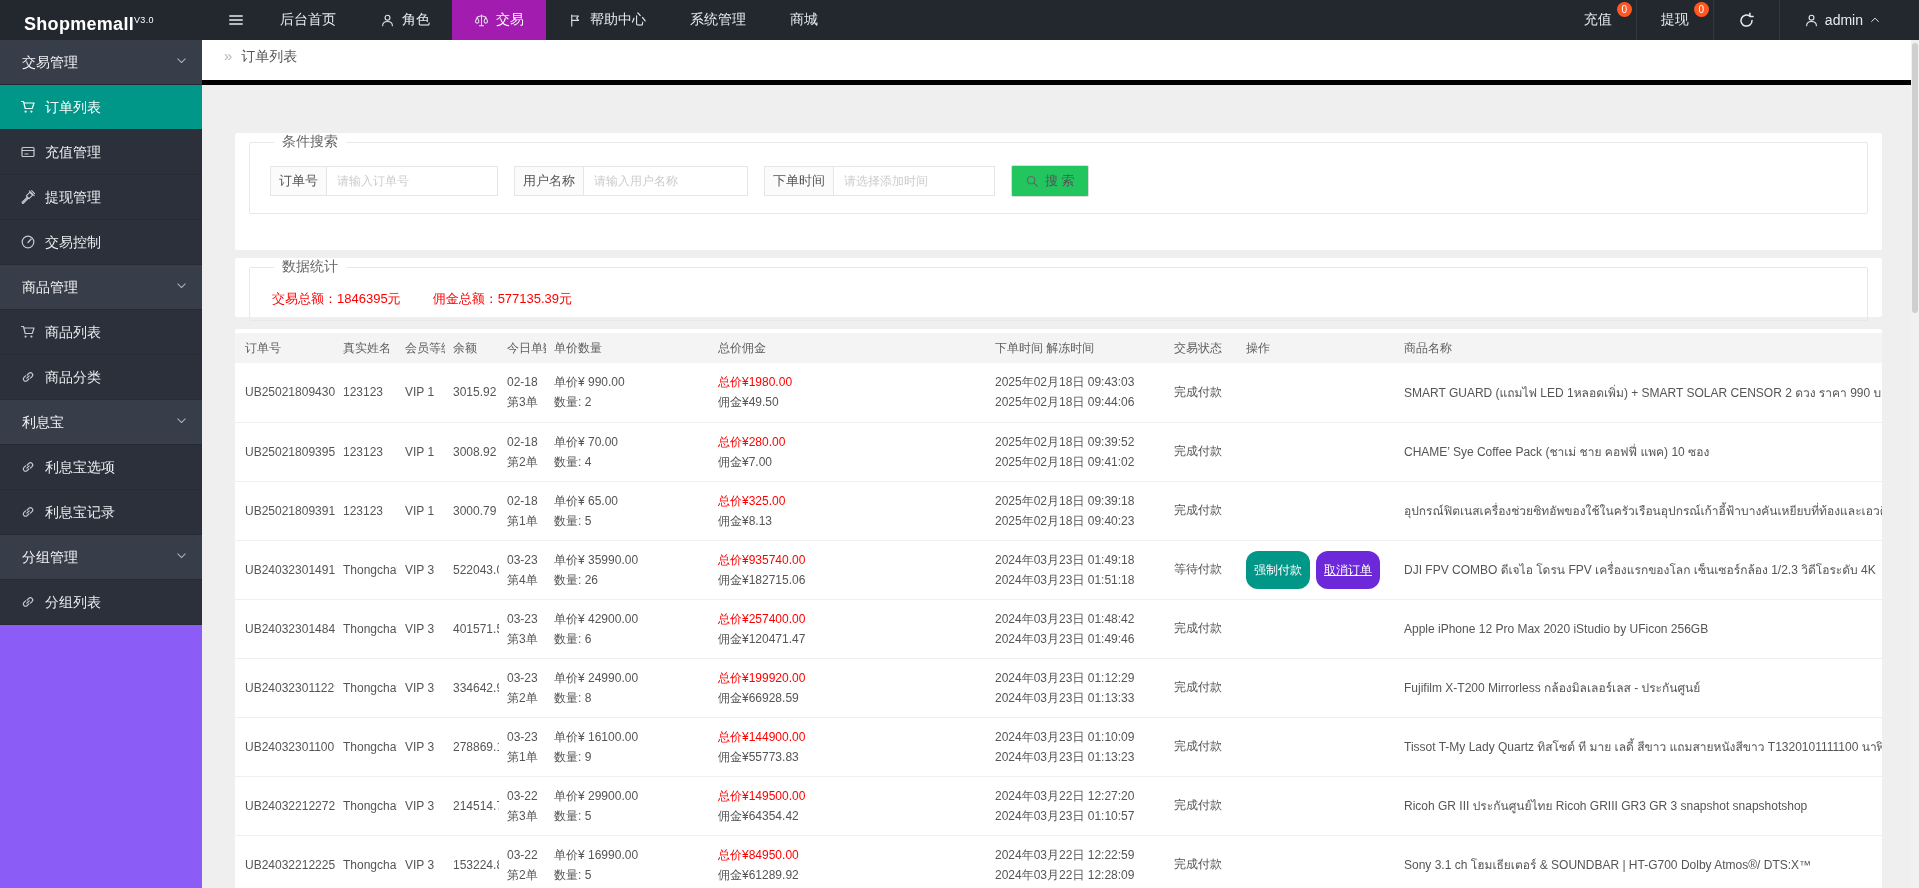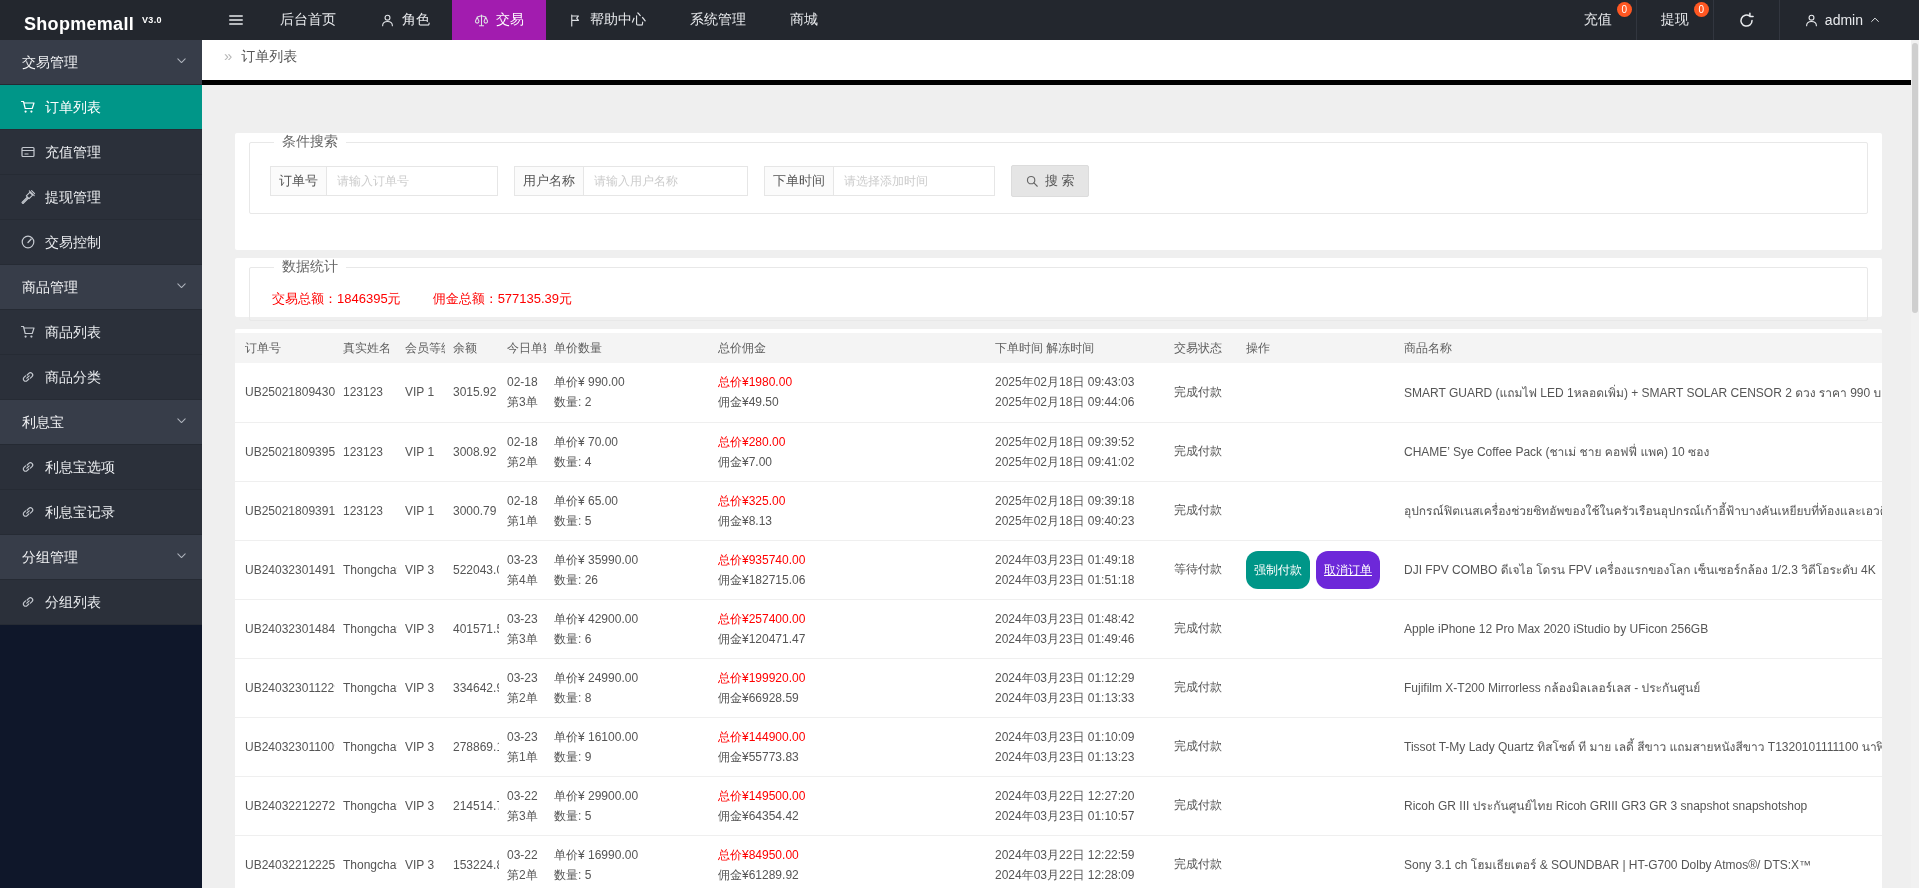--- a/index.html
+++ b/index.html
@@ -3,33 +3,33 @@
 <meta charset="utf-8">
 <style>
   * { margin:0; padding:0; box-sizing:border-box; }
   html,body { width:1919px; height:888px; overflow:hidden; font-family:"Liberation Sans","DejaVu Sans",sans-serif; background:#efefef; }
   .icon { display:inline-flex; align-items:center; justify-content:center; }
   .icon svg { display:block; }
 
   
   .topbar { position:absolute; top:0; left:0; width:1919px; height:40px; background:#23272e; z-index:10; }
   .logo { position:absolute; left:24px; top:0; height:40px; line-height:40px; color:#fff; font-size:18px; font-weight:bold; letter-spacing:.3px; }
-  .logo sup { font-size:9px; font-weight:bold; margin-left:8px; }
+  .logo sup { font-size:9px; font-weight:normal; margin-left:0; }
   .hamburger { position:absolute; left:214px; top:0; width:44px; height:40px; display:flex; align-items:center; justify-content:center; color:#e8eaed; cursor:pointer; }
   .topnav { position:absolute; left:258px; top:0; height:40px; display:flex; }
   .nav-item { height:40px; display:flex; align-items:center; gap:7px; padding:0 22px; color:#e8eaed; font-size:14px; cursor:pointer; }
   .nav-item.active { background:#a21caf; color:#fff; }
   .nav-item .icon { color:#dfe2e6; }
   .topbar-right { position:absolute; right:14px; top:0; height:40px; display:flex; }
   .tr-item { position:relative; height:40px; display:flex; align-items:center; gap:6px; padding:6px 24px; color:#e8eaed; font-size:14px; cursor:pointer; border-left:1px solid #32363f; }
   .tr-item:first-child { border-left:none; }
   .badge { position:absolute; top:2px; right:4px; min-width:15px; height:15px; line-height:15px; border-radius:8px; background:#ff5722; color:#fff; font-size:10px; text-align:center; padding:0 3px; }
 
   
-  .sidebar { position:absolute; top:40px; left:0; bottom:0; width:202px; background:#0f172a; z-index:5; }
+  .sidebar { position:absolute; top:40px; left:0; bottom:0; width:202px; background:#8b5cf6; z-index:5; }
   .side-group { position:relative; height:45px; line-height:45px; padding-left:22px; background:#373d49; color:#f2f3f5; font-size:14px; border-bottom:1px solid #252a33; cursor:pointer; }
   .side-group .chev { position:absolute; right:14px; top:14px; color:#aeb3bc; }
   .side-item { position:relative; height:45px; line-height:45px; padding-left:45px; background:#2b303a; color:#eceef1; font-size:14px; border-bottom:1px solid #262b34; cursor:pointer; }
   .side-item .icon { position:absolute; left:20px; top:14px; color:#c5c9d0; }
   .side-item.active { background:#009688; color:#fff; }
   .side-item.active .icon { color:#fff; }
 
   
   .main { position:absolute; top:40px; left:202px; right:0; bottom:0; background:#efefef; overflow:hidden; }
   .breadcrumb { height:45px; line-height:32px; background:#fff; border-bottom:5px solid #000000; padding-left:22px; font-size:14px; color:#555; }
@@ -46,21 +46,21 @@
   .card-stats fieldset { margin-top:8px; padding:10px 12px 12px; }
   legend { padding:0 8px; margin-left:12px; font-size:14px; color:#666; }
 
   .form-row { display:flex; align-items:center; margin-top:6px; margin-left:8px; }
   .input-group { display:flex; margin-right:16px; }
   .field-label { height:30px; line-height:28px; padding:0 8px; border:1px solid #e6e6e6; border-right:none; background:#fbfbfb; color:#555; font-size:13px; white-space:nowrap; }
   .field-input { height:30px; width:172px; border:1px solid #e6e6e6; padding:0 10px; font-size:12px; color:#555; outline:none; font-family:inherit; }
   .field-input::placeholder { color:#ccc; }
   .input-group:nth-child(2) .field-input { width:165px; }
   .input-group:nth-child(3) .field-input { width:162px; }
-  .search-btn { height:32px; display:flex; align-items:center; gap:6px; padding:0 13px; background:#e5e5e5; border:1px solid #dcdcdc; border-radius:2px; font-size:13px; color:#555; cursor:pointer; font-family:inherit; }
+  .search-btn { height:32px; display:flex; align-items:center; gap:6px; padding:0 13px; background:#22c55e; border:1px solid #dcdcdc; border-radius:2px; font-size:13px; color:#555; cursor:pointer; font-family:inherit; }
   .search-btn .icon { color:#666; }
 
   .stats-line { margin-left:10px; margin-top:4px; font-size:13px; color:#ff0000; }
   .stats-line span { margin-right:32px; }
 
   
   table { width:100%; border-collapse:collapse; table-layout:fixed; font-size:12px; }
   th { height:30px; background:#f4f4f4; color:#5f5f5f; font-weight:400; text-align:left; white-space:nowrap; overflow:hidden; }
   td { height:59px; border-bottom:1px solid #efefef; color:#555; vertical-align:middle; white-space:nowrap; overflow:hidden; }
   th, td { padding:0 8px; }

